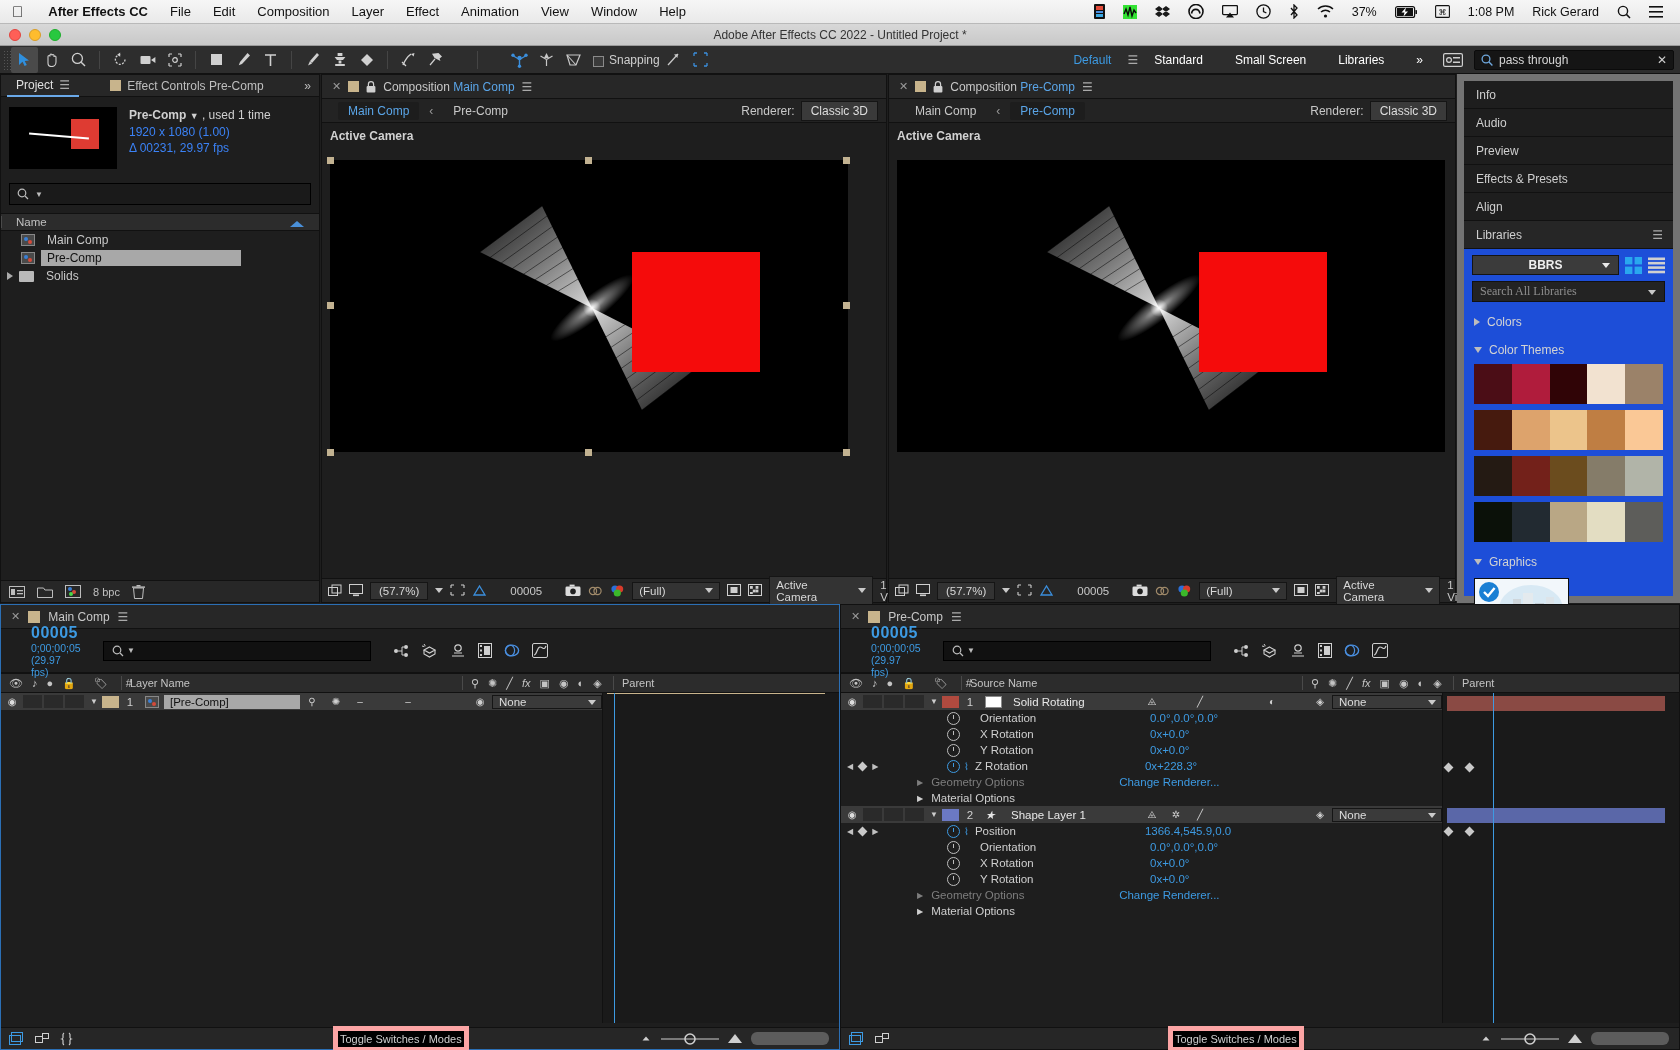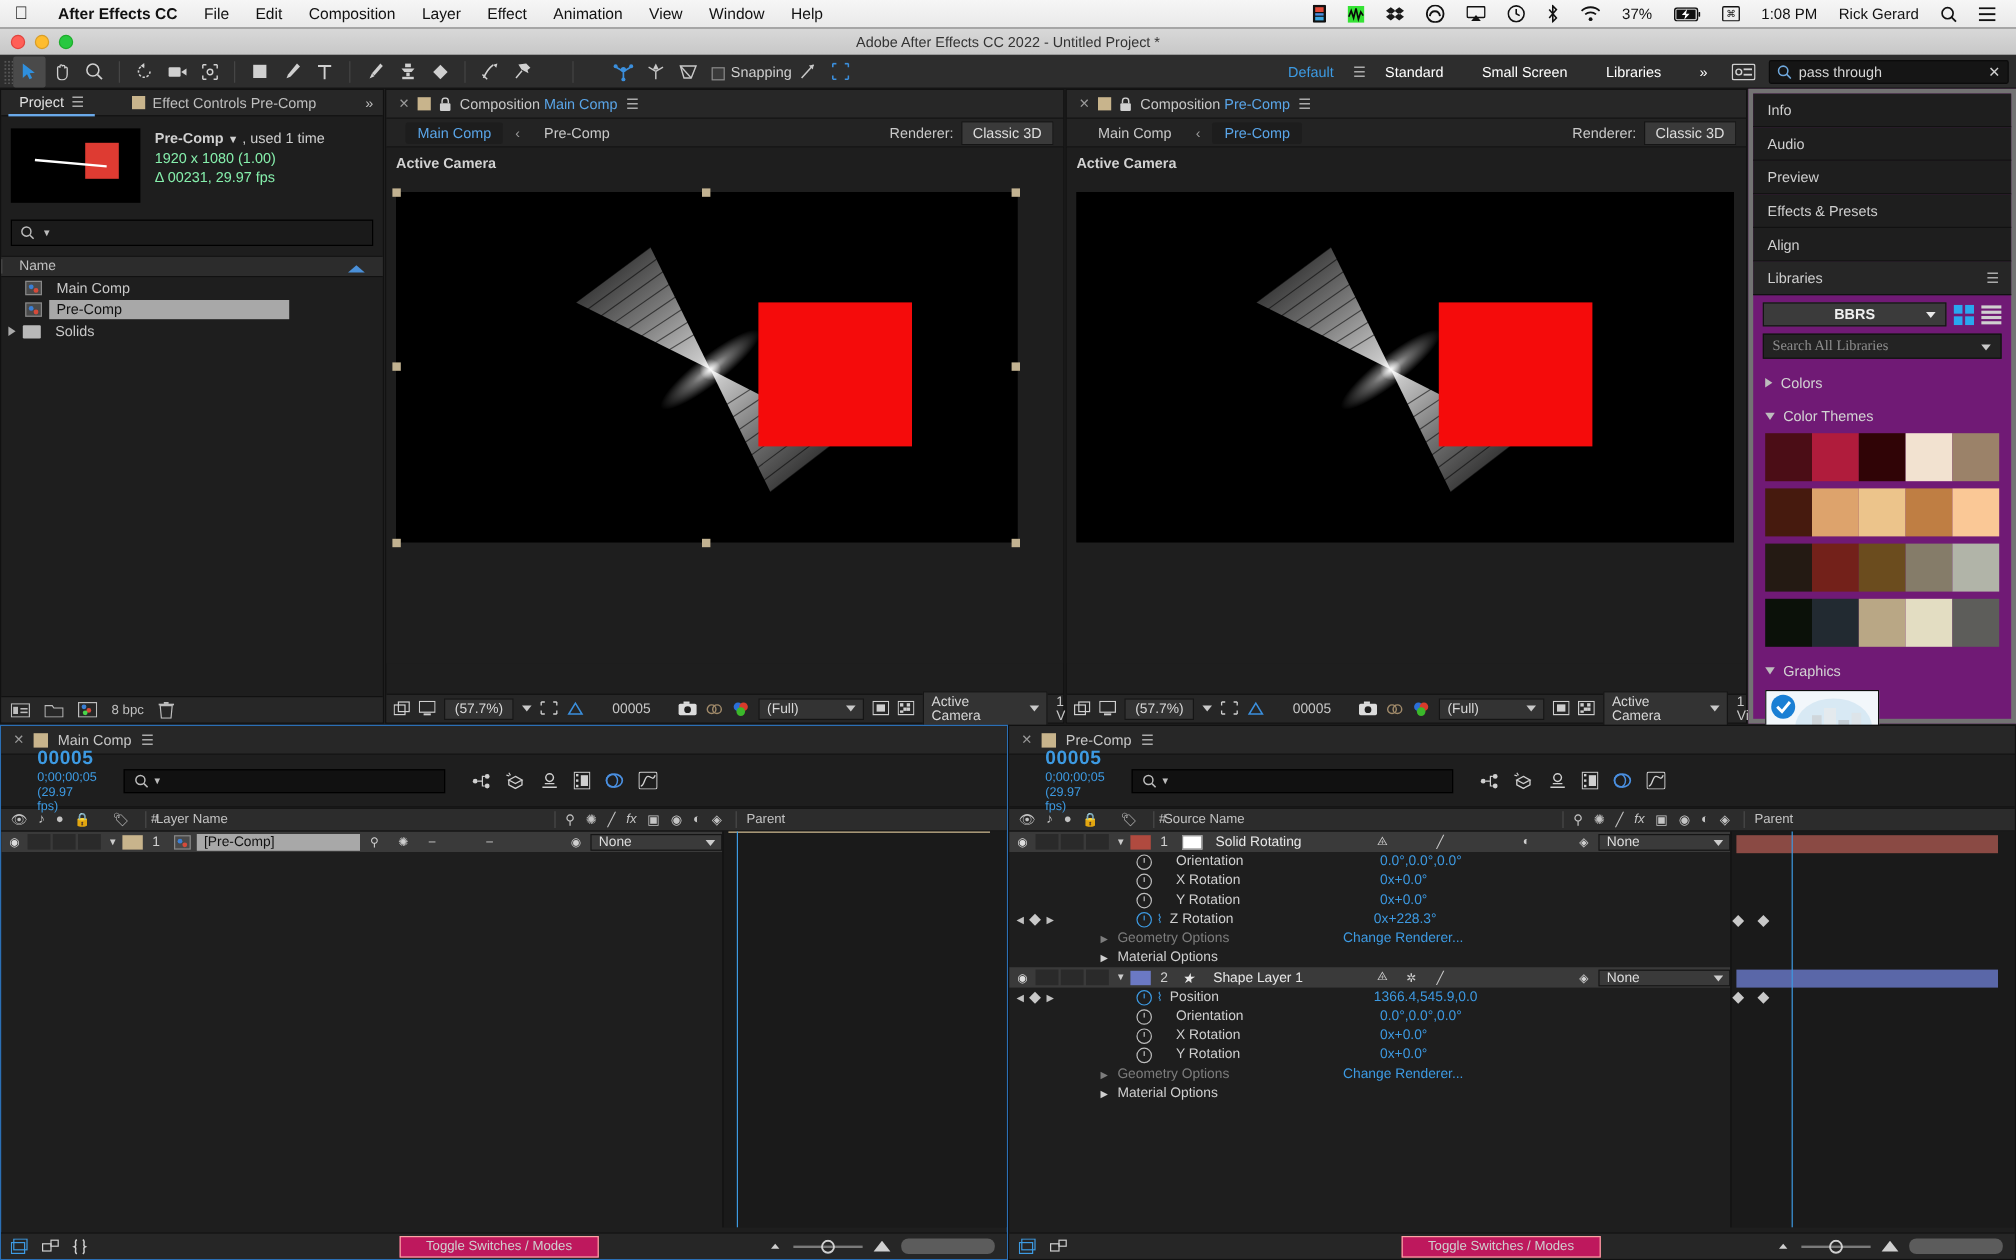--- a/index.html
+++ b/index.html
@@ -82,21 +82,21 @@
 
   
   #project { left:0; top:74px; width:320px; height:529px; }
   .thumbrow { display:flex; padding:10px 8px 6px 8px; gap:12px; }
   .thumb { width:108px; height:62px; background:#000; position:relative; overflow:hidden; }
   .thumb .redsq { position:absolute; left:62px; top:12px; width:28px; height:30px; background:#de3b32; }
   .thumb .streak { position:absolute; left:20px; top:28px; width:60px; height:2px;
       background:linear-gradient(90deg,#fff,#fff); transform:rotate(5deg); }
   .meta { font-size:12px; color:#d0d0d0; line-height:16px; }
   .meta .l1 { font-weight:bold; }
-  .meta .dim { color:#86efac; }
+  .meta .dim { color:#3b82f6; }
   .projsearch { margin:8px; height:22px; background:#1a1a1a; border:1px solid #000;
                 display:flex; align-items:center; padding:0 7px; gap:6px; }
   .lsthead { height:18px; background:#2c2c2c; border-top:1px solid #111; border-bottom:1px solid #111;
              display:flex; align-items:center; font-size:11.5px; color:#c0c0c0;}
   .lsthead .c1 { width:330px; padding-left:14px; border-left:1px solid #4a4a4a; position:relative;}
   .lsthead .c2 { flex:1; border-left:1px solid #4a4a4a; }
   .sortcaret { position:absolute; right:14px; top:5px; width:0;height:0;
       border-left:7px solid transparent;border-right:7px solid transparent;border-bottom:6px solid #4a90d9;}
   .prow { height:18px; display:flex; align-items:center; font-size:12px; padding-left:6px; gap:6px;}
   .prow.sel .nm { background:#a8a8a8; color:#111; }
@@ -130,21 +130,21 @@
   .stage { position:absolute; background:#000; }
   .handle { position:absolute; width:7px; height:7px; background:#c2b291; }
   .vfoot { position:absolute; bottom:0; left:0; right:0; height:24px; background:#262626;
            border-top:1px solid #111; display:flex; align-items:center; gap:7px; padding:0 6px; font-size:11.5px;}
   .vfoot .zm { background:#333; border:1px solid #151515; padding:2px 8px; color:#d8d8d8; }
   .vfoot .dd { background:#333; border:1px solid #151515; padding:2px 6px; color:#d8d8d8;
                display:flex; align-items:center; gap:14px;}
   .caret { width:0;height:0;border-left:4px solid transparent;border-right:4px solid transparent;border-top:5px solid #c9c9c9;}
 
   
-  #dock { left:1457px; top:74px; width:223px; height:529px; background:#701a75; border:4px solid #737373;}
+  #dock { left:1457px; top:74px; width:223px; height:529px; background:#1d4ed8; border:7px solid #737373;}
   .dockrow { height:28px; display:flex; align-items:center; padding-left:12px;
              border-bottom:1px solid #111; font-size:12px; color:#cfcfcf; background:#1e1e1e;}
   .dockrow.sel { background:#262626; }
   .dockrow .hamb { margin-left:auto; margin-right:10px; }
   .libbar { display:flex; align-items:center; gap:6px; padding:6px 8px; }
   .libsel { flex:1; height:20px; background:#3b3b3b; border:1px solid #141414;
             display:flex; align-items:center; justify-content:center; position:relative; color:#efefef; font-weight:bold;}
   .libsel .caret { position:absolute; right:8px; top:7px; border-top-color:#e8e8e8; }
   .gridic, .listic { width:17px; height:17px; }
   .libsearch { margin:0 8px 6px 8px; height:21px; background:#232323; border:1px solid #111;
@@ -199,21 +199,21 @@
   .parentcell { width:110px; display:flex; align-items:center; }
   .parentsel { flex:1; height:14px; background:#3a3a3a; border:1px solid #151515;
                display:flex; align-items:center; padding:0 6px; position:relative; color:#ddd;}
   .parentsel .caret { position:absolute; right:5px; top:4px; border-top-color:#ccc;}
   
   .graphArea { position:absolute; top:0; right:0; bottom:0; background:#1a1a1a; border-left:1px solid #111;}
   .cti { position:absolute; top:17px; bottom:0; width:1px; background:#3d9ae2; z-index:6;}
   .layerbar { position:absolute; height:15px; }
   .tlfoot { position:absolute; bottom:0; left:0; right:0; height:22px; background:#262626;
             border-top:1px solid #111; display:flex; align-items:center; gap:10px; padding-left:8px; font-size:11px;}
-  .togglebtn { background:#be185d; border:1px solid #fca5a5; padding:2px 21px; color:#d0d0d0;}
+  .togglebtn { background:#000000; border:5px solid #fca5a5; padding:2px 2px; color:#d0d0d0;}
   svg { display:block; }
 </style>
 </head>
 <body>
 
 <div class="app">
 
   <div class="macbar">
     <span class="apple"></span>
     <span class="mi bold">After Effects CC</span>

